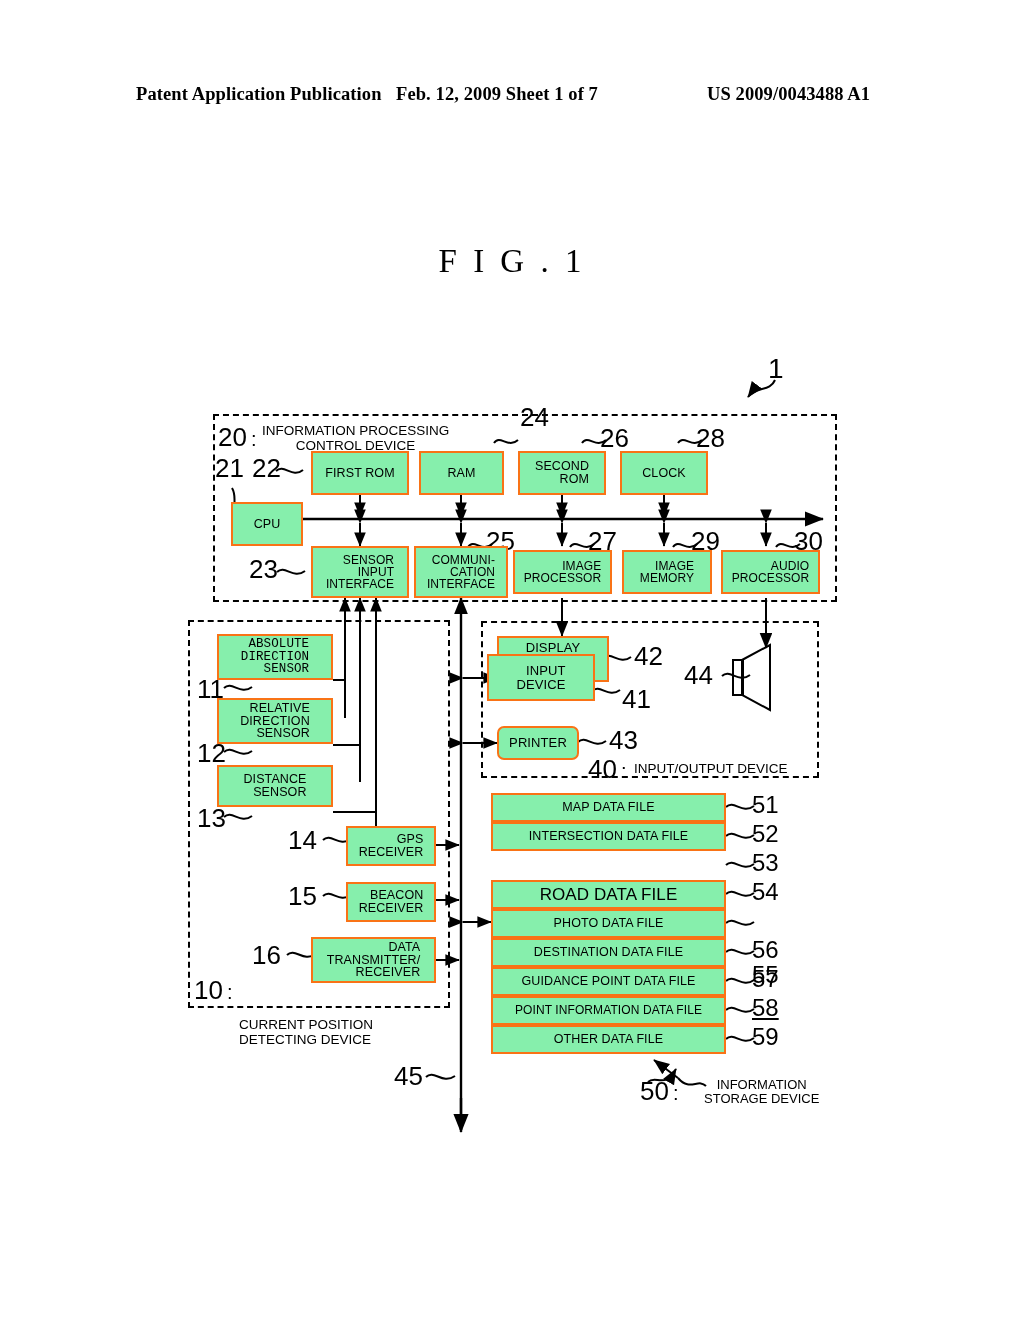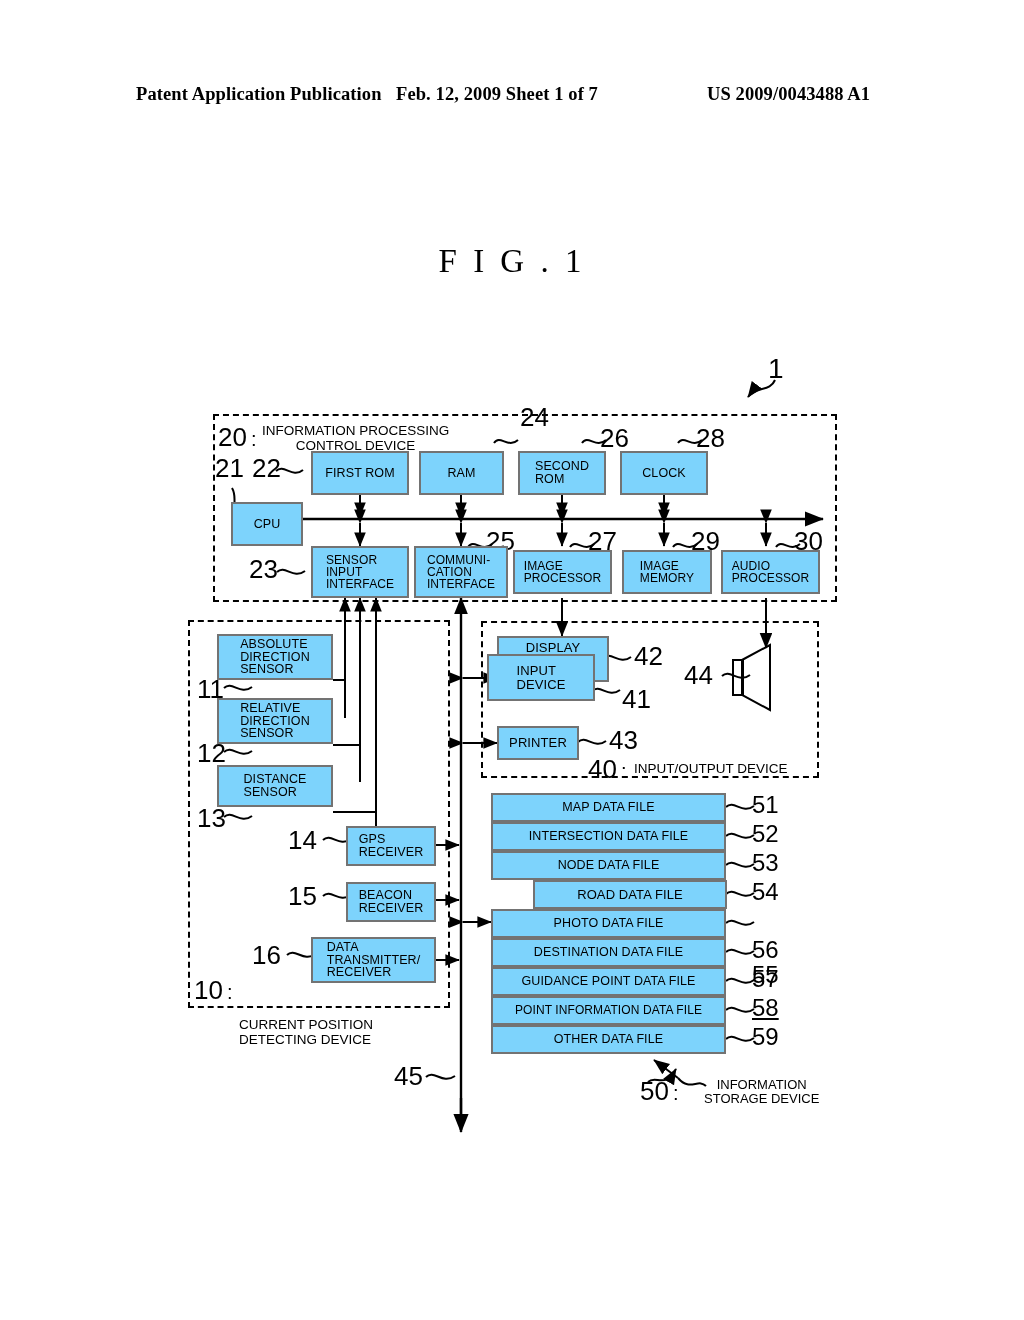--- a/index.html
+++ b/index.html
@@ -25,23 +25,23 @@
 
   
   .figtitle{
     position:absolute;left:0;top:243px;width:1024px;text-align:center;
     font-family:"Liberation Serif", serif;
     font-size:33px;letter-spacing:4px;font-weight:400;
   }
 
   
   .box{
-    position:absolute;border:2px solid #737373;background:#7dd3fc;
+    position:absolute;border:2px solid #f97316;background:#86efac;
     display:flex;align-items:center;justify-content:center;
-    text-align:left;line-height:1.02;
+    text-align:right;line-height:1.02;
     font-size:12.5px;letter-spacing:0.1px;
     box-sizing:border-box;
   }
   .box span{display:block;padding:0 2px;}
   .dash{
     position:absolute;box-sizing:border-box;
     border:2px dashed #000;background:transparent;
   }
   .ref{
     position:absolute;font-size:26px;line-height:1;
@@ -253,21 +253,21 @@
   <div class="ref" style="left:794px;top:528px;">30</div>
   <div class="box" style="left:721px;top:550px;width:99px;height:44px;font-size:12px;">
     <span>
       <span style="display:block">AUDIO</span>
       <span style="display:block">PROCESSOR</span>
     </span>
   </div>
 
   <div class="ref" style="left:768px;top:355px;font-size:28px;">1</div>
 
-  <div class="box" style="left:217px;top:634px;width:116px;height:46px;font-size:12.5px;">
+  <div class="box" style="left:217px;top:634px;width:116px;height:46px;font-size:12.5px;font-family:Liberation Mono, monospace;">
     <span>
       <span style="display:block">ABSOLUTE</span>
       <span style="display:block">DIRECTION</span>
       <span style="display:block">SENSOR</span>
     </span>
   </div>
   <div class="ref" style="left:197px;top:676px;">11</div>
 
   <div class="box" style="left:217px;top:698px;width:116px;height:46px;font-size:12.5px;">
     <span>
@@ -325,21 +325,21 @@
   <div class="ref" style="left:634px;top:643px;">42</div>
 
   <div class="box" style="left:487px;top:654px;width:108px;height:47px;font-size:13px;z-index:4;">
     <span>
       <span style="display:block">INPUT</span>
       <span style="display:block">DEVICE</span>
     </span>
   </div>
   <div class="ref" style="left:622px;top:686px;">41</div>
 
-  <div class="box" style="left:497px;top:726px;width:82px;height:34px;font-size:13px;">
+  <div class="box" style="left:497px;top:726px;width:82px;height:34px;font-size:13px;border-radius:7px;">
     <span>PRINTER</span>
   </div>
   <div class="ref" style="left:609px;top:727px;">43</div>
 
   <div class="ref" style="left:684px;top:662px;">44</div>
 
   <div class="ref" style="left:588px;top:756px;">
     <span>40</span><span style="font-size:20px;padding-left:4px;">:</span>
   </div>
   <div class="lbl" style="left:634px;top:762px;font-size:13.5px;">INPUT/OUTPUT DEVICE</div>
@@ -347,26 +347,23 @@
   <div class="box" style="left:491px;top:793px;width:235px;height:29px;font-size:12.5px;">
     <span>MAP DATA FILE</span>
   </div>
   <div class="ref sm" style="left:752px;top:793px;">51</div>
 
   <div class="box" style="left:491px;top:822px;width:235px;height:29px;font-size:12.5px;">
     <span>INTERSECTION DATA FILE</span>
   </div>
   <div class="ref sm" style="left:752px;top:822px;">52</div>
 
-  <div class="box" style="left:491px;top:851px;width:235px;height:29px;font-size:12.5px;">
-    <span>NODE DATA FILE</span>
-  </div>
   <div class="ref sm" style="left:752px;top:851px;">53</div>
 
-  <div class="box" style="left:491px;top:880px;width:194px;height:29px;font-size:13px;margin-left:42px;">
+  <div class="box" style="left:491px;top:880px;width:235px;height:29px;font-size:17px;">
     <span>ROAD DATA FILE</span>
   </div>
   <div class="ref sm" style="left:752px;top:880px;">54</div>
 
   <div class="box" style="left:491px;top:909px;width:235px;height:29px;font-size:12.5px;">
     <span>PHOTO DATA FILE</span>
   </div>
   <div class="ref sm" style="left:752px;top:963px;">55</div>
 
   <div class="box" style="left:491px;top:938px;width:235px;height:29px;font-size:12.5px;">

